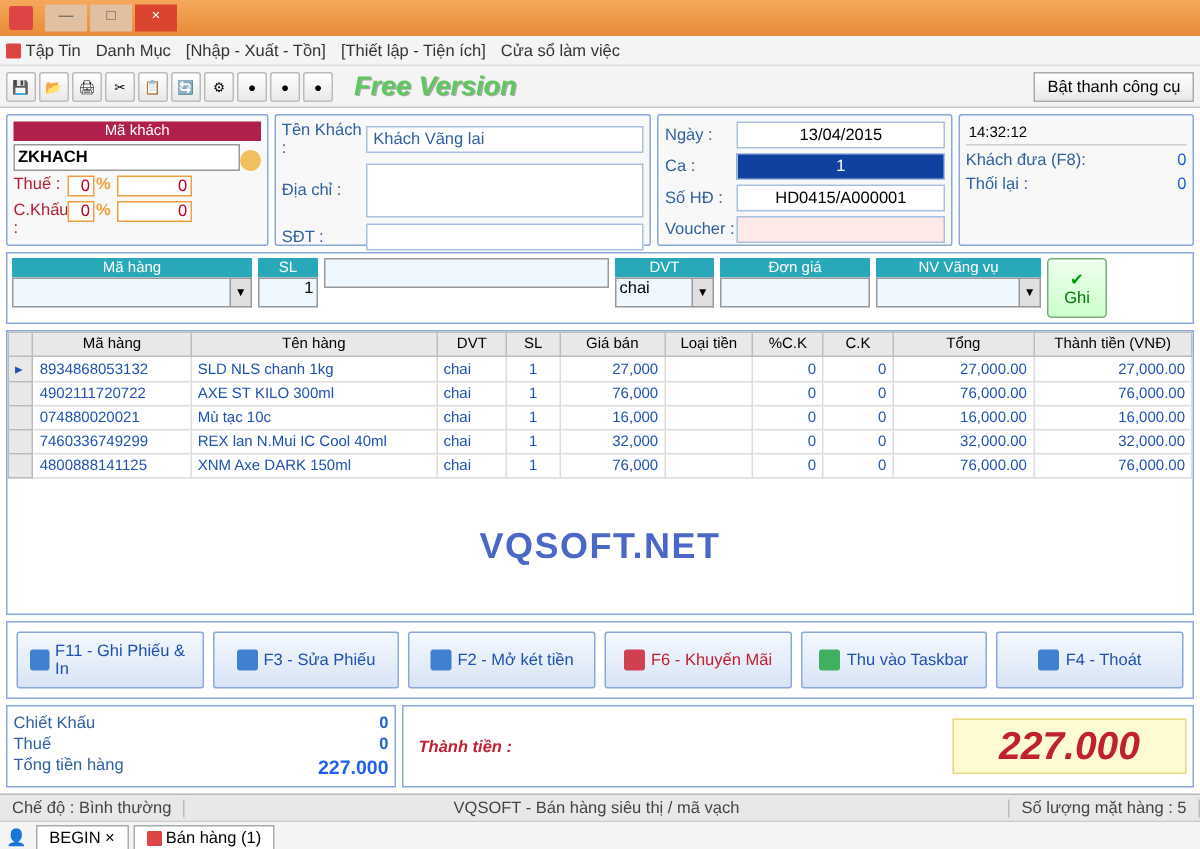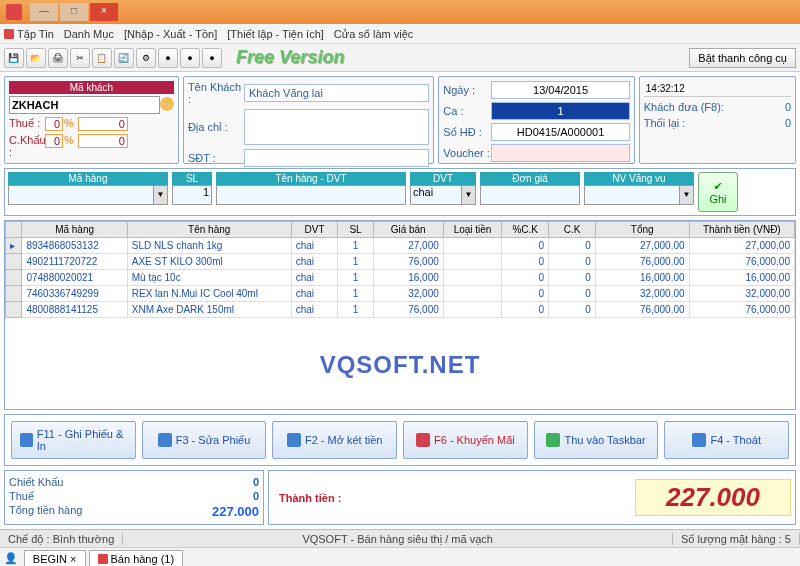--- a/index.html
+++ b/index.html
@@ -57,21 +57,21 @@
 .fbtn{border:1px solid #88a8d8;background:linear-gradient(#f4f8ff,#d8e4f4);padding:6px 8px;flex:1;cursor:pointer;display:flex;align-items:center;justify-content:center;gap:4px;border-radius:2px;font-size:10px}
 .fbtn.red{color:#c02030}
 .fbtn.blue{color:#2050b0}
 .fbtn .ic{width:14px;height:14px;background:#4080d0;border-radius:2px}
 .bottom{display:flex;gap:4px;margin-top:4px}
 .sumleft{border:1px solid #8aa8d8;width:260px;padding:4px}
 .sumleft .srow{display:flex;justify-content:space-between;color:#3060a0;padding:1px 0}
 .sumleft .srow .sv{color:#2060d0;font-weight:bold}
 .sumleft .srow.big .sv{color:#2060f0;font-size:13px}
 .sumright{border:1px solid #8aa8d8;flex:1;padding:4px;display:flex;align-items:center}
-.sumright .tl{color:#c02030;font-weight:bold;margin-left:6px}
+.sumright .tl{color:#c02030;font-style:italic;font-weight:bold;margin-left:6px}
 .sumright .tv{margin-left:auto;background:#fffbd0;border:1px solid #e8d880;color:#c02030;font-size:26px;font-weight:bold;padding:2px 30px;font-style:italic}
 .status{background:#e8e8e8;border-top:1px solid #bbb;height:18px;display:flex;align-items:center;font-size:10px;color:#444}
 .status .sc{border-right:1px solid #bbb;padding:0 8px}
 .tabbar{background:#f4f4f4;height:22px;display:flex;align-items:center;padding:0 4px;border-top:1px solid #ccc}
 .tabbar .ti{border:1px solid #aaa;background:#fff;padding:2px 8px;margin-right:3px;font-size:10px;cursor:pointer;display:flex;align-items:center;gap:3px}
 .clock{font-size:10px;padding:2px;border-bottom:1px solid #ccc;margin-bottom:4px}
 .sicon{width:10px;height:10px;display:inline-block;background:#d44;border-radius:1px}
 .pers{width:14px;height:14px;background:#f0c060;border-radius:50%;margin-left:auto}
 .dd{display:flex}
 .dd .arr{width:14px;background:#e0e0e0;border:1px solid #999;border-left:none;text-align:center;font-size:8px;line-height:18px}
@@ -107,21 +107,21 @@
   <div class="tb">●</div>
   <div class="tb">●</div>
   <div class="fv">Free Version</div>
   <div class="rbtn">Bật thanh công cụ</div>
 </div>
 
 <div class="content">
   <div class="row1">
     <div class="panel p1">
       <div class="hdr">Mã khách</div>
-      <div style="display:flex;align-items:center">
+      <div style="display:flex;align-items:flex-end">
         <div class="zk" style="flex:1">ZKHACH</div>
         <div class="pers"></div>
       </div>
       <div class="prow">
         <span class="lbl">Thuế :</span>
         <span class="pct">0</span>
           <span class="pctl">%</span>
         <span class="val">0</span>
       </div>
       <div class="prow">
@@ -185,21 +185,20 @@
         <div class="dd">
           <div class="einp" style="flex:1"></div>
           <div class="arr">▼</div>
         </div>
       </div>
     <div class="ecol" style="width:40px">
         <div class="ehdr">SL</div>
         <div class="einp" style="text-align:right">1</div>
       </div>
     <div class="ecol" style="width:190px">
-        <div class="ehdr">Tên hàng - DVT</div>
         <div class="einp"></div>
       </div>
     <div class="ecol" style="width:66px">
         <div class="ehdr">DVT</div>
         <div class="dd">
           <div class="einp" style="flex:1">chai</div>
           <div class="arr">▼</div>
         </div>
       </div>
     <div class="ecol" style="width:100px">

